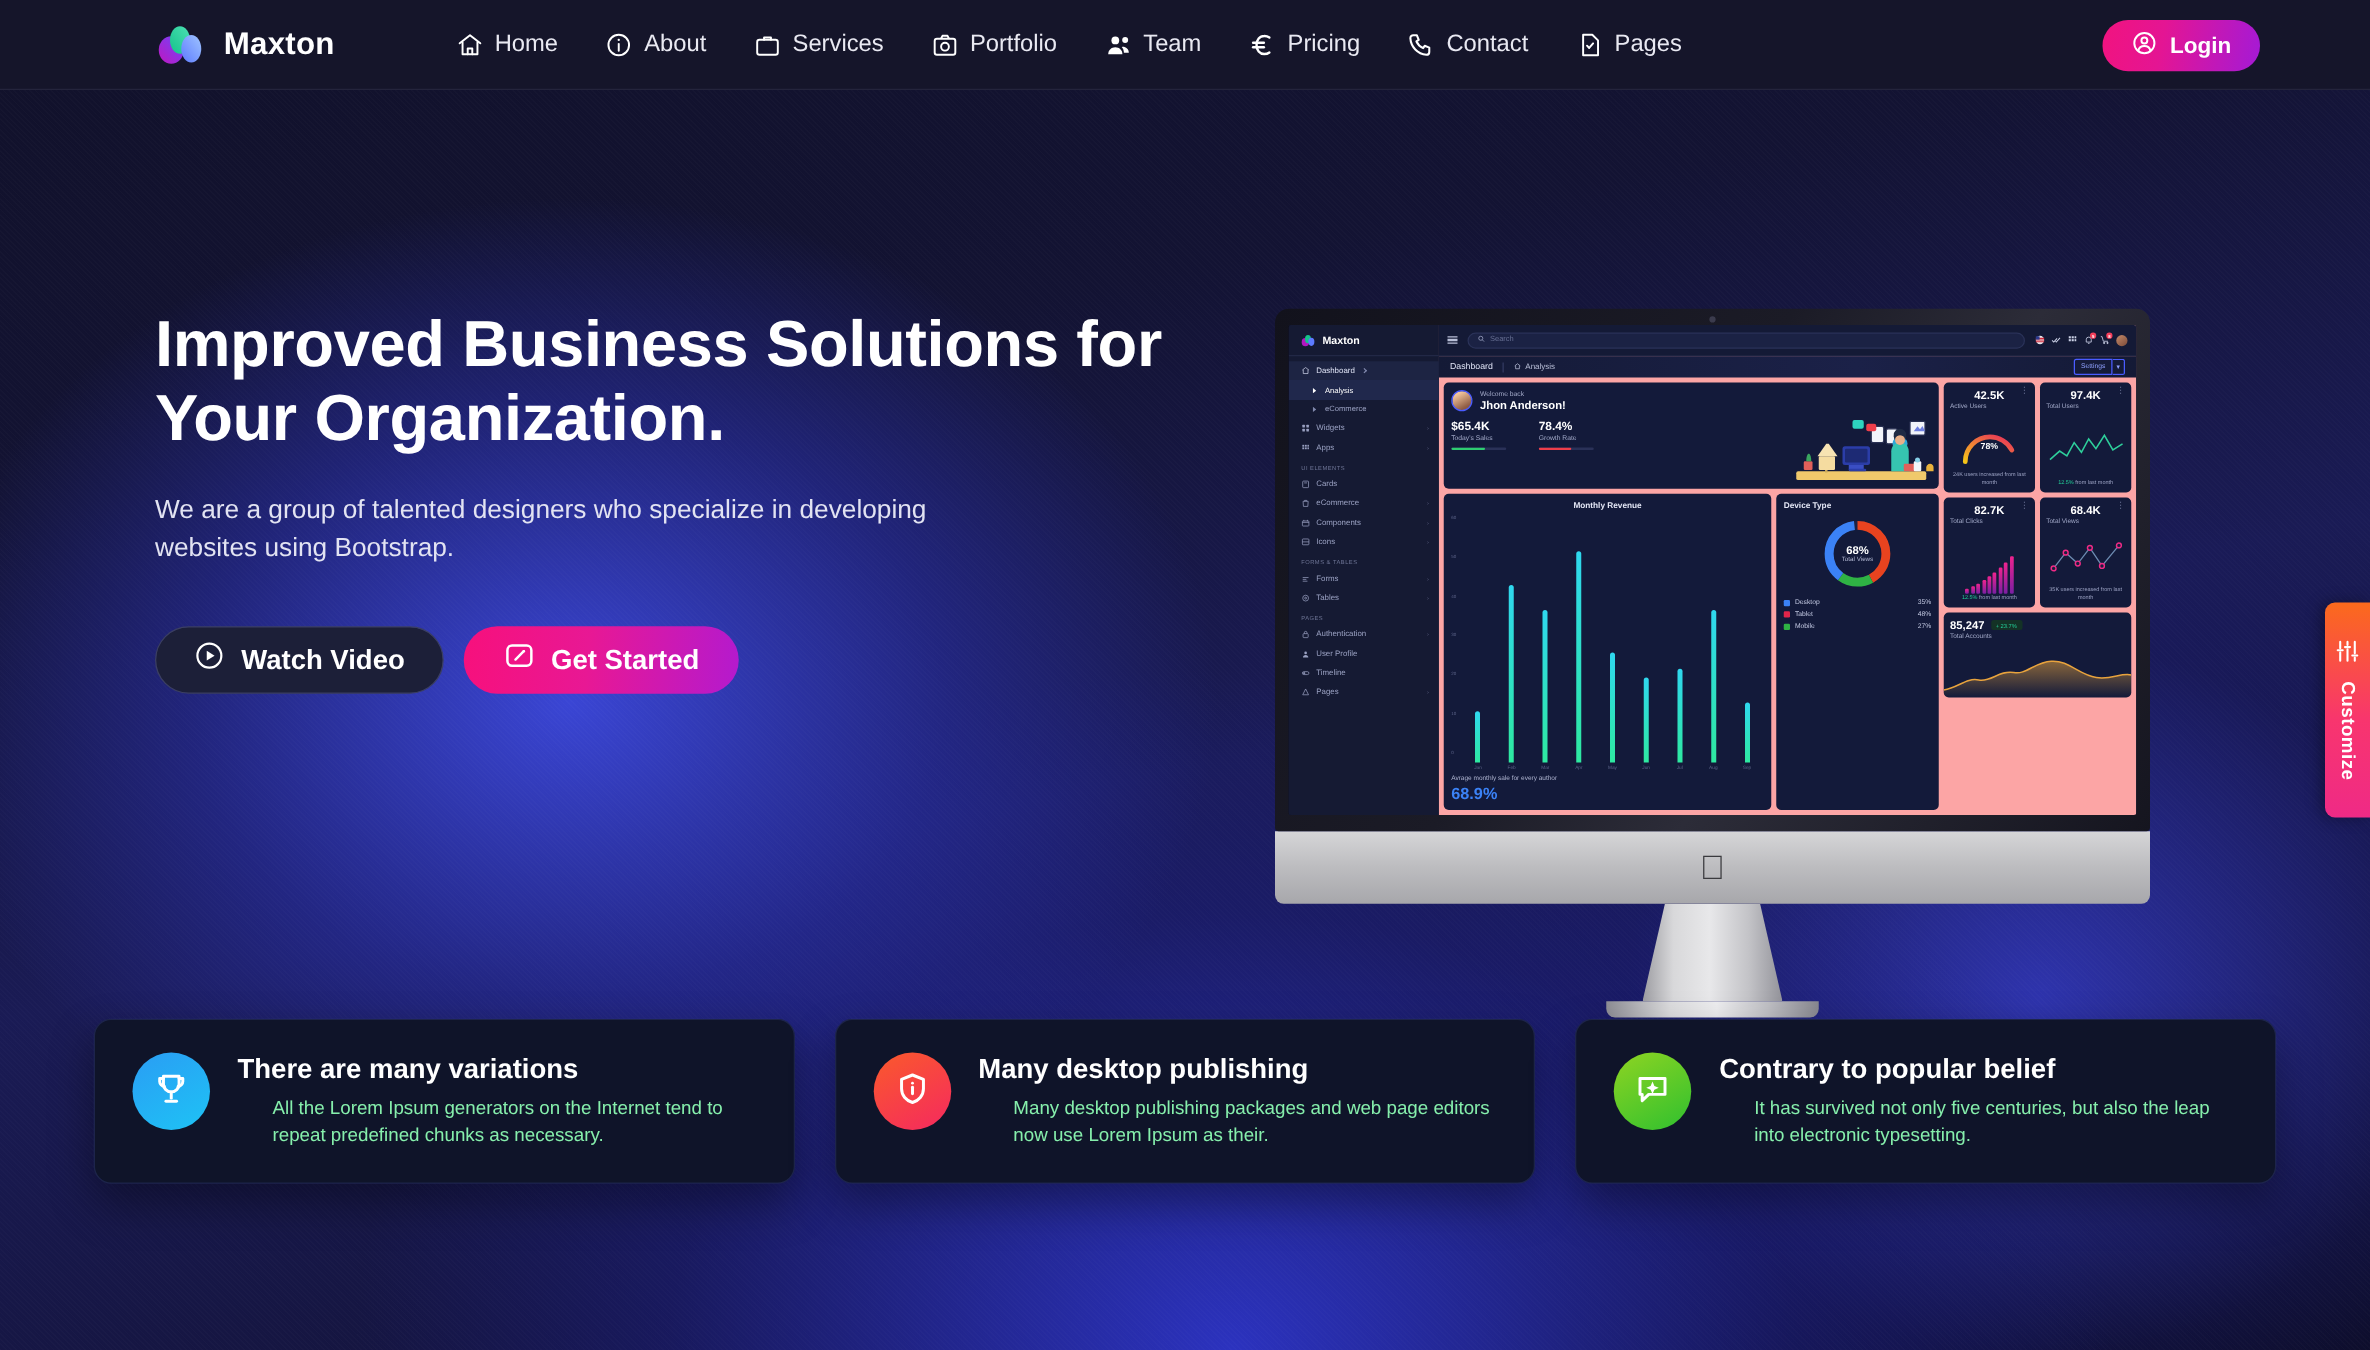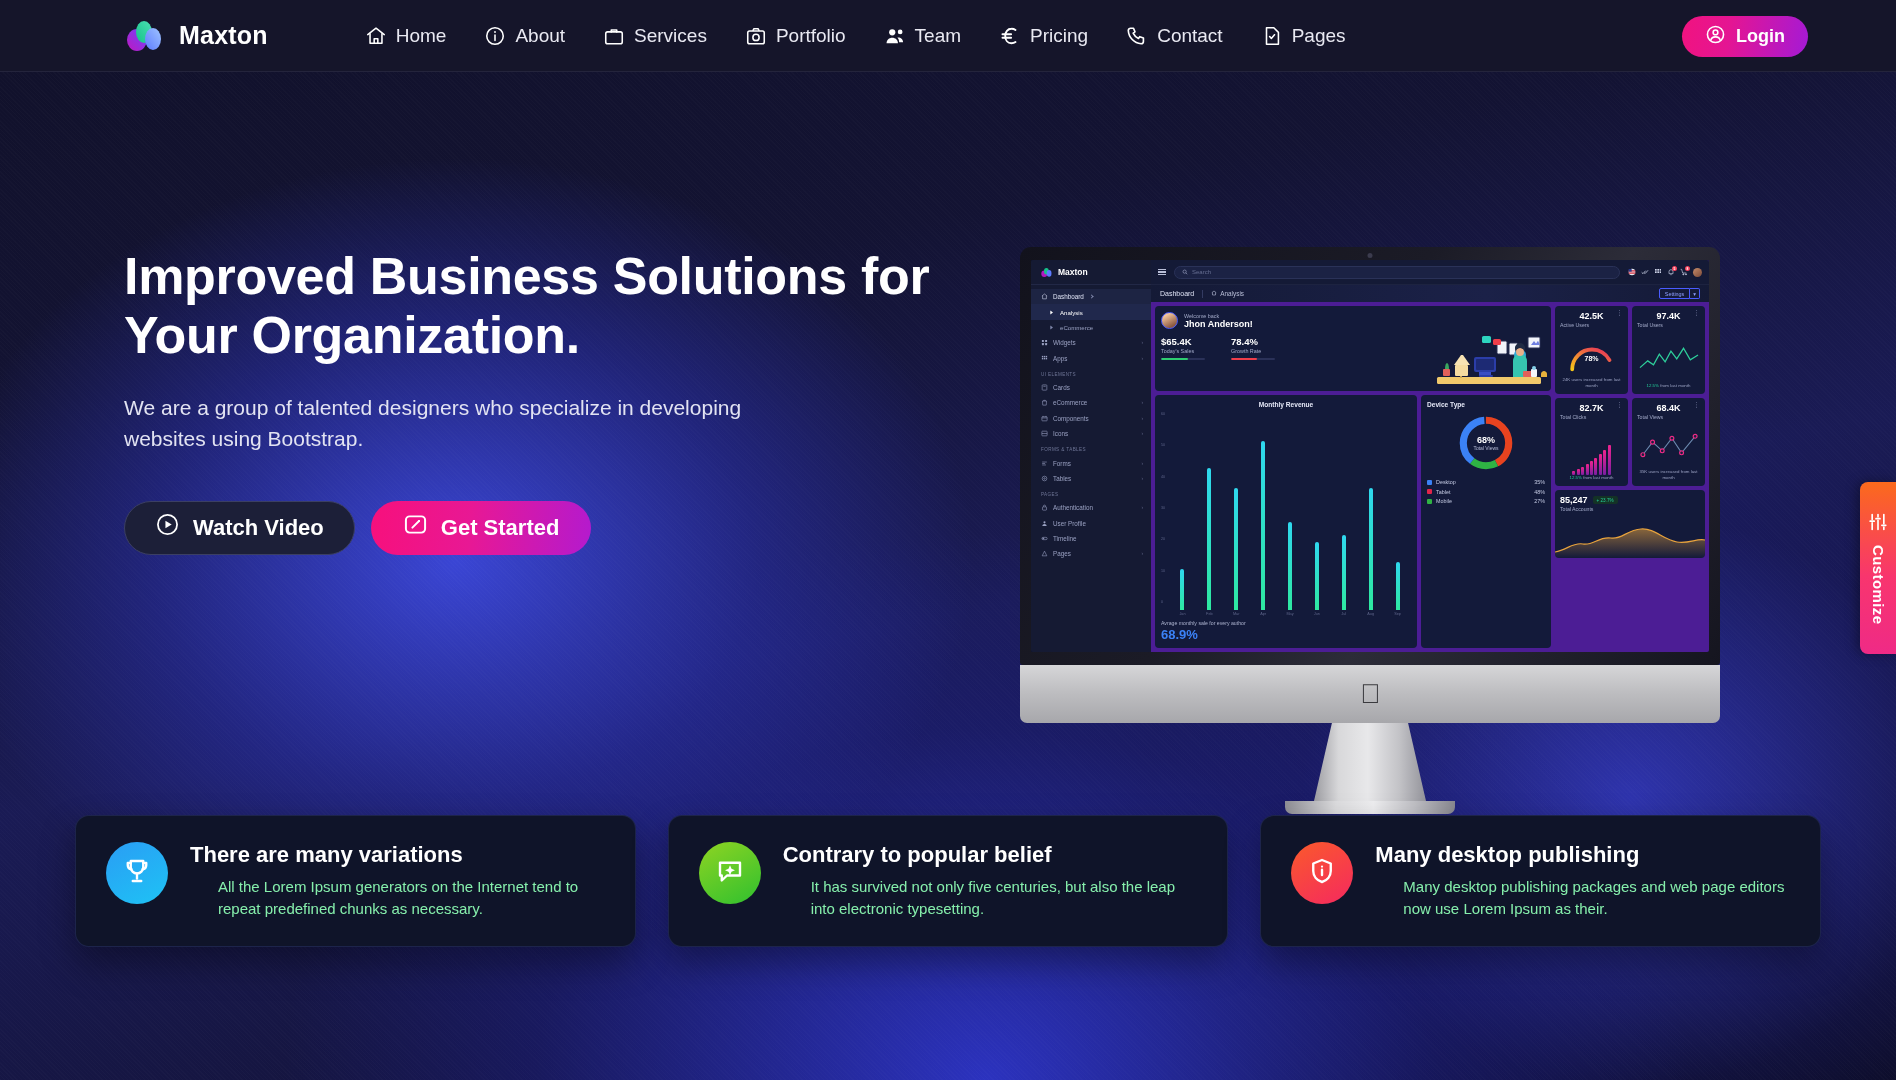--- a/index.html
+++ b/index.html
@@ -133,21 +133,21 @@
   .dsb-it { display:flex; align-items:center; gap:5px; padding:4.2px 8px 4.2px 10px; color:#9aa1c2; font-size:6.3px; position:relative; }
   .dsb-it.act { background:#1d2443; color:#dfe3f5; }
   .dsb-it.sub { padding-left:17px; font-size:6.1px; }
   .dsb-it.sub.act { background:#20284c; color:#fff; }
   .dsb-it .ci { width:7px; height:7px; flex:none; display:flex; align-items:center; justify-content:center; }
   .dsb-it .ci svg { width:7px; height:7px; }
   .dsb-it .car { margin-left:auto; font-size:4.5px; color:#656c8e; }
   .dsb-dot { width:3px; height:3px; border-left:1.1px solid #8189ad; border-top:1.1px solid #8189ad;
     transform: rotate(135deg); flex:none; margin-left:1px; }
 
-  .dmain { flex:1; display:flex; flex-direction:column; min-width:0; background:#4c1d95; }
+  .dmain { flex:1; display:flex; flex-direction:column; min-width:0; background:#fca5a5; }
   .dtop { height:25px; display:flex; align-items:center; gap:8px; padding:0 7px;
     border-bottom:1px solid #1d2340; background:#141a36; }
   .dtop .ham { display:flex; flex-direction:column; gap:1.6px; }
   .dtop .ham i { display:block; width:8px; height:1.2px; background:#b9bfd8; }
   .dsearch { flex:1; height:13px; border-radius:7px; background:#1b2244; border:1px solid #2a3258;
     display:flex; align-items:center; gap:4px; padding:0 7px; color:#666e92; font-size:6px; }
   .dsearch svg { width:6px; height:6px; }
   .dtop-ic { display:flex; align-items:center; gap:5px; }
   .dtop-ic .ti { width:8px; height:8px; position:relative; display:flex; align-items:center; justify-content:center; }
   .dtop-ic .ti svg { width:8px; height:8px; }
@@ -917,47 +917,47 @@
         </svg>
       </span>
     </div>
     <div>
       <div class="ftitle">There are many variations</div>
       <div class="ftext">All the Lorem Ipsum generators on the Internet tend to repeat predefined chunks as necessary.</div>
     </div>
   </div>
 
   <div class="fcard">
-    <div class="fico" style="background:linear-gradient(150deg,#8fd422,#2fc02f)">
-      <span>
-        <svg viewBox="0 0 24 24" fill="none" stroke="#fff" stroke-width="1.9" stroke-linecap="round" stroke-linejoin="round">
-          <path d="M4 5.4h16v10.2H9.6L5.4 19.6v-4H4z"></path>
-          <path d="M12 7.4l1.2 2.8 2.8 1.2-2.8 1.2L12 15.4l-1.2-2.8-2.8-1.2 2.8-1.2z" fill="#fff" stroke="none"></path>
-        </svg>
-      </span>
-    </div>
-    <div>
-      <div class="ftitle">Contrary to popular belief</div>
-      <div class="ftext">It has survived not only five centuries, but also the leap into electronic typesetting.</div>
-    </div>
-  </div>
-
-  <div class="fcard">
     <div class="fico" style="background:linear-gradient(150deg,#fa5a2b,#f5295f)">
       <span>
         <svg viewBox="0 0 24 24" fill="none" stroke="#fff" stroke-width="1.9" stroke-linecap="round" stroke-linejoin="round">
           <path d="M12 3.2 19 6v6c0 4.3-3 7.6-7 8.8-4-1.2-7-4.5-7-8.8V6z"></path>
           <path d="M12 11v4.2"></path>
             <circle cx="12" cy="8.4" r=".9" fill="#fff" stroke="none"></circle>
         </svg>
       </span>
     </div>
     <div>
       <div class="ftitle">Many desktop publishing</div>
       <div class="ftext">Many desktop publishing packages and web page editors now use Lorem Ipsum as their.</div>
+    </div>
+  </div>
+
+  <div class="fcard">
+    <div class="fico" style="background:linear-gradient(150deg,#8fd422,#2fc02f)">
+      <span>
+        <svg viewBox="0 0 24 24" fill="none" stroke="#fff" stroke-width="1.9" stroke-linecap="round" stroke-linejoin="round">
+          <path d="M4 5.4h16v10.2H9.6L5.4 19.6v-4H4z"></path>
+          <path d="M12 7.4l1.2 2.8 2.8 1.2-2.8 1.2L12 15.4l-1.2-2.8-2.8-1.2 2.8-1.2z" fill="#fff" stroke="none"></path>
+        </svg>
+      </span>
+    </div>
+    <div>
+      <div class="ftitle">Contrary to popular belief</div>
+      <div class="ftext">It has survived not only five centuries, but also the leap into electronic typesetting.</div>
     </div>
   </div>
 </section>
 
 <div class="customize">
   <span>
     <svg viewBox="0 0 24 24" fill="none" stroke="#fff" stroke-width="2" stroke-linecap="round">
       <path d="M5 3v6M5 13v8M12 3v3M12 10v11M19 3v11M19 18v3"></path>
       <path d="M2.6 11h4.8M9.6 8h4.8M16.6 16h4.8"></path>
     </svg>

